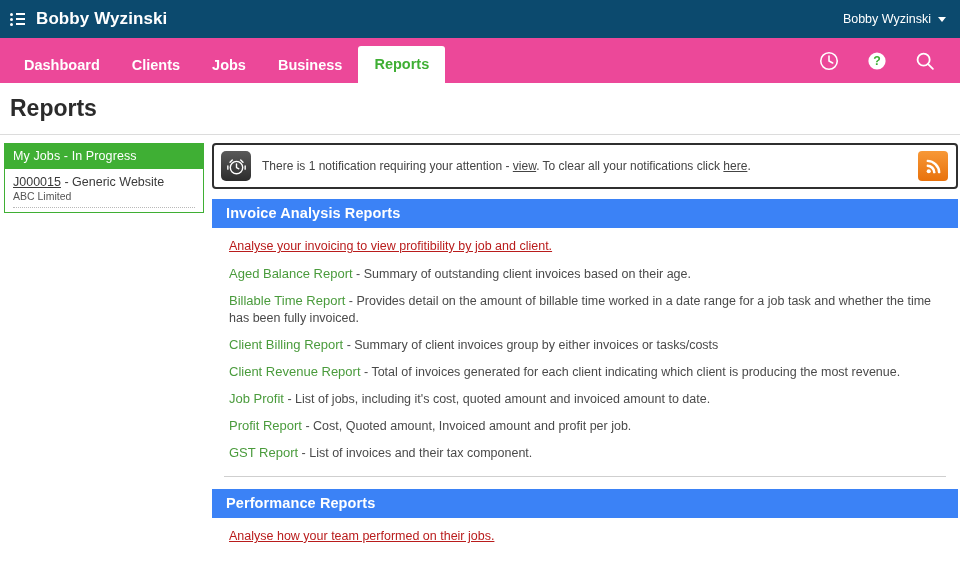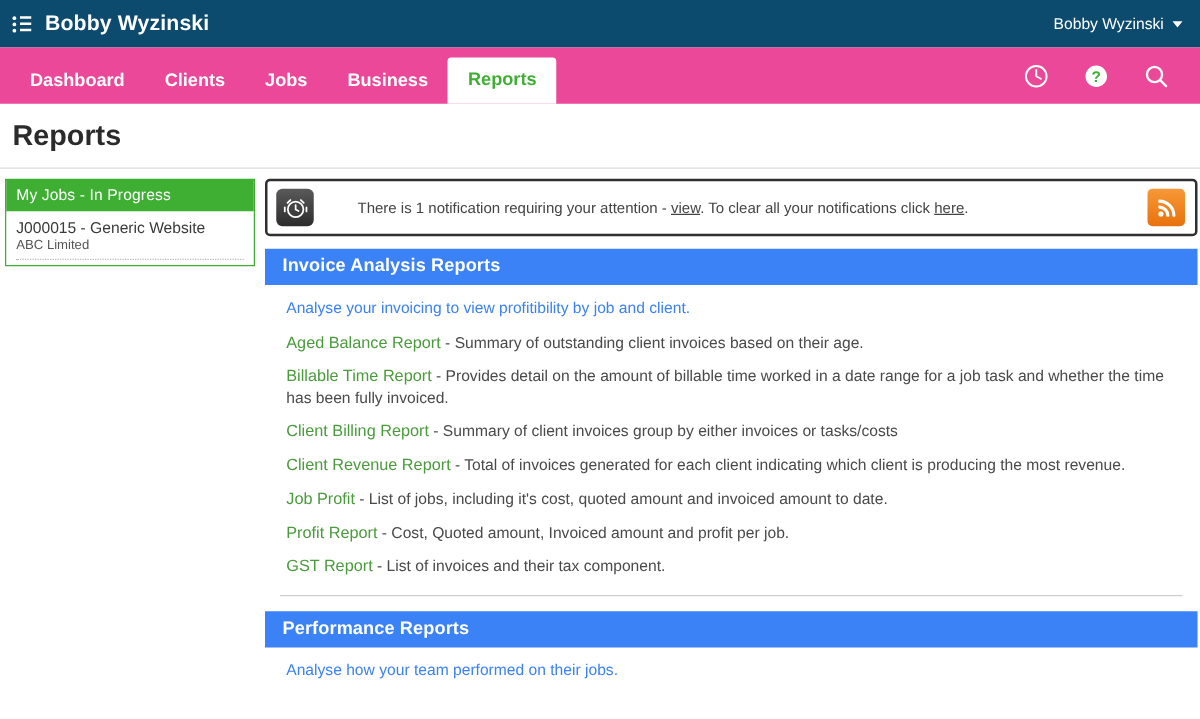--- a/index.html
+++ b/index.html
@@ -153,38 +153,38 @@
     font-size: 12.5px;
     font-weight: normal;
     padding: 5px 8px 6px 8px;
     letter-spacing: .1px;
   }
   .panel-body { padding: 6px 8px 4px 8px; }
   .job-item { padding-bottom: 4px; border-bottom: 1px dotted #b9b9b9; }
   .job-line1 { font-size: 12.5px; color: #3a3a3a; line-height: 15px; }
   .job-code {
     color: #3a3a3a;
+    text-decoration: underline;
     cursor: pointer;
   }
   .job-line2 { font-size: 10.5px; color: #555555; line-height: 13px; }
 
   
   .main { flex: 1; padding-right: 2px; }
 
   
   .notify {
     border: 2px solid #2f2f2f;
     border-radius: 4px;
     background: #ffffff;
     height: 46px;
     display: flex;
     align-items: center;
     padding: 0 6px 0 7px;
     margin-bottom: 10px;
-    gap: 24px;
   }
   .alarm-ico {
     width: 30px; height: 30px;
     border-radius: 5px;
     background: linear-gradient(#5a5a5a, #2c2c2c);
     flex: none;
     display: flex;
     align-items: center;
     justify-content: center;
     cursor: pointer;
@@ -219,23 +219,24 @@
   .section-head {
     background: #3b82f6;
     color: #ffffff;
     font-size: 14.5px;
     font-weight: bold;
     padding: 6px 0 7px 14px;
     letter-spacing: .1px;
   }
   .section-intro {
     font-size: 12.5px;
-    color: #3b82f6;
+    color: #b91c1c;
     padding: 10px 12px 2px 17px;
     line-height: 16px;
+    text-decoration: underline;
   }
   .report-list { padding: 0 12px 0 17px; }
   .report-row {
     font-size: 12.5px;
     color: #4a4a4a;
     line-height: 17px;
     padding-top: 9px;
   }
   .report-link {
     color: #4a9b3c;

